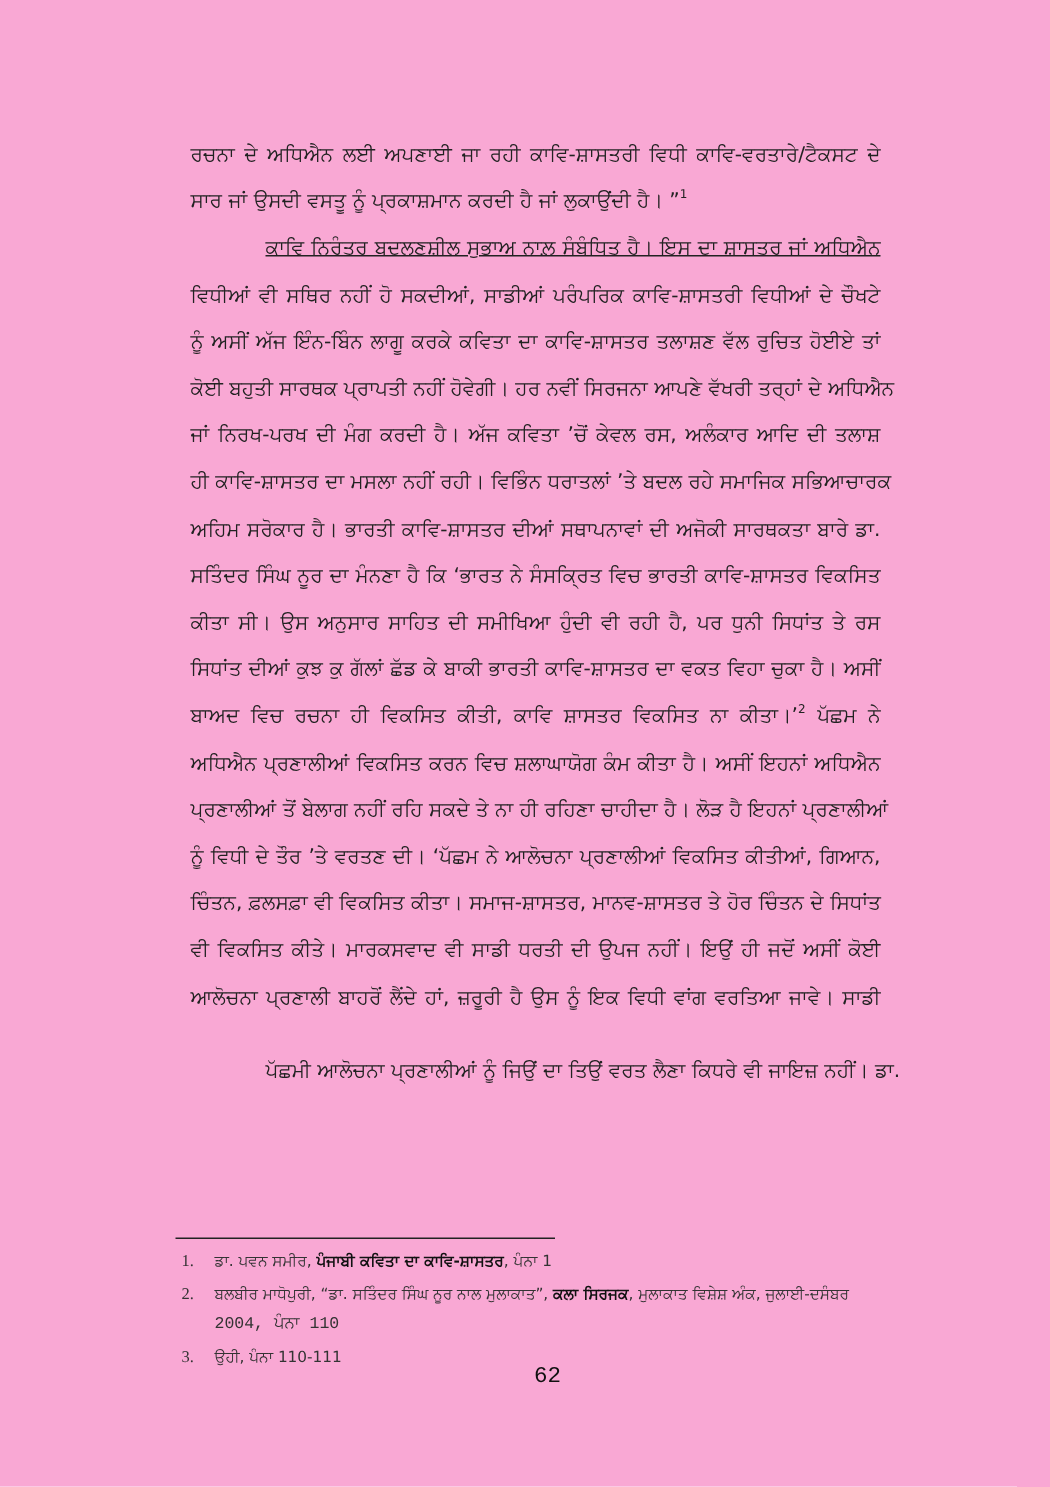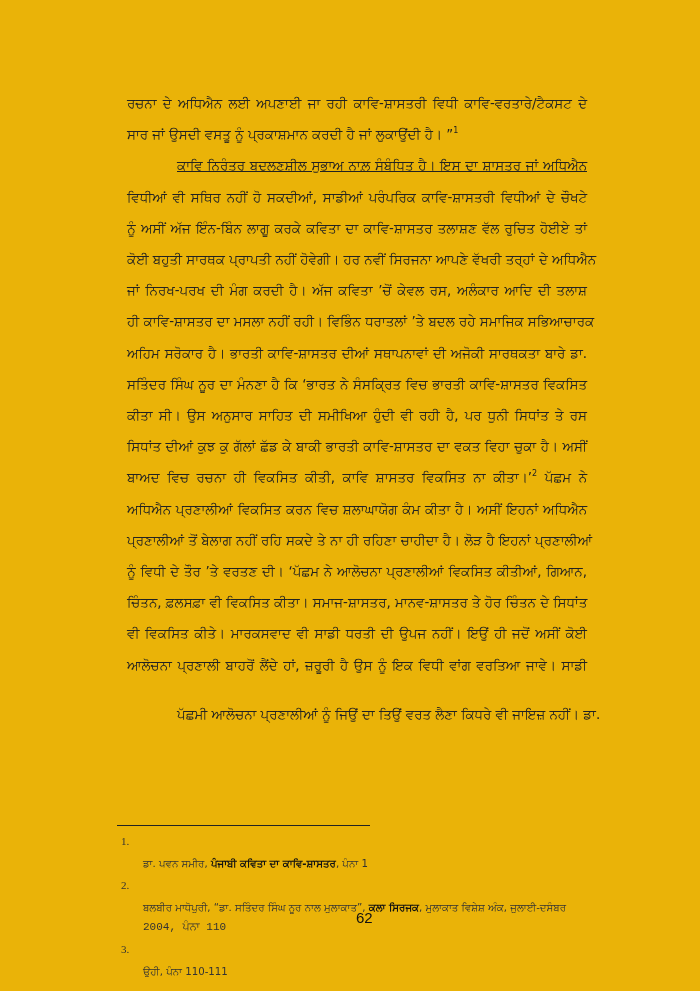--- a/index.html
+++ b/index.html
@@ -11,21 +11,21 @@
       width: 700px;
       height: 991px;
       position: relative;
       overflow: hidden;
       color: #1a1a1a;
     }
     .page {
       position: absolute;
       left: 0; top: 0;
       width: 700px; height: 991px;
-      background: #eab308;
+      background: #f9a8d4;
     }
     .body-text {
       position: absolute;
       left: 127px;
       top: 88px;
       width: 460px;
       font-family: "DejaVu Sans", sans-serif;
       font-size: 13.4px;
       line-height: 31.2px;
       color: #222;
@@ -71,38 +71,37 @@
       align-items: flex-start;
     }
     .fn-num {
       width: 22px;
       flex: 0 0 22px;
       font-family: "Liberation Serif", serif;
       font-size: 11px;
     }
     .fn-text {
       flex: 1;
-      margin-top: 22px;
     }
     .fn-text b {
       font-weight: bold;
       color: #111;
     }
     .fn-cont {
       padding-left: 22px;
     }
     .num {
       font-family: Liberation Mono, monospace;
       font-size: 11px;
     }
     .page-number {
       position: absolute;
       left: 356px;
       top: 909px;
-      font-family: Liberation Sans, sans-serif;
+      font-family: Liberation Mono, monospace;
       font-size: 15px;
       color: #111;
       text-align: right;
     }
   </style>
 </head>
 <body>
 
 <div class="page">
 

